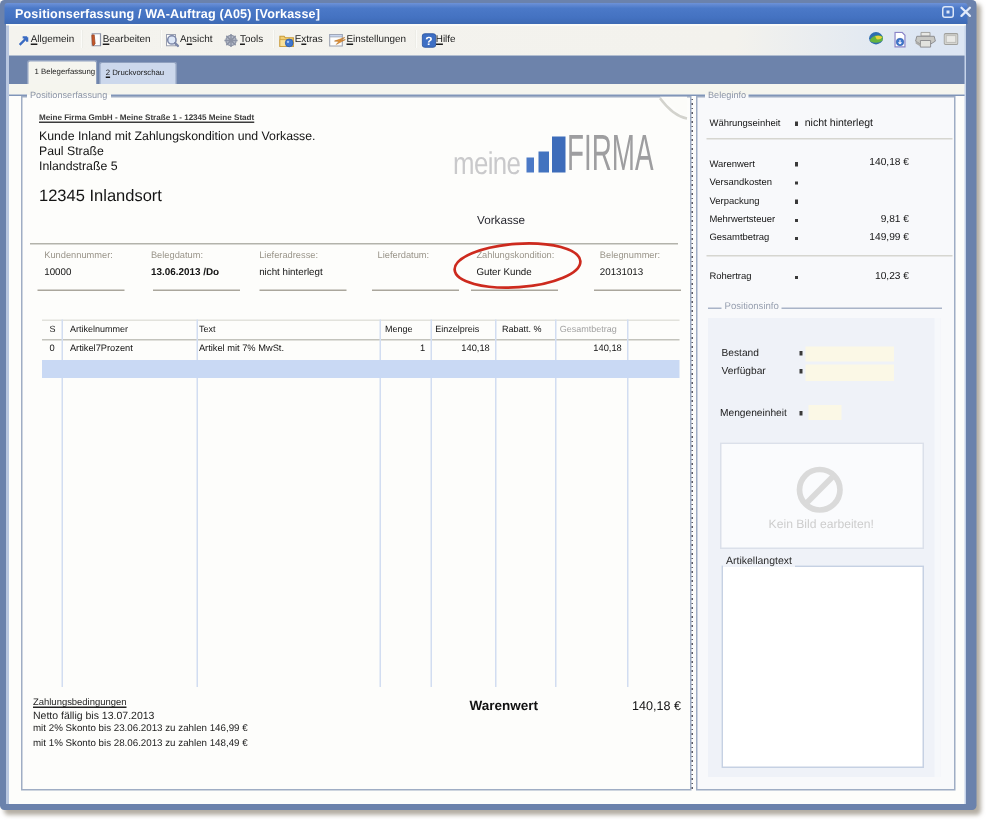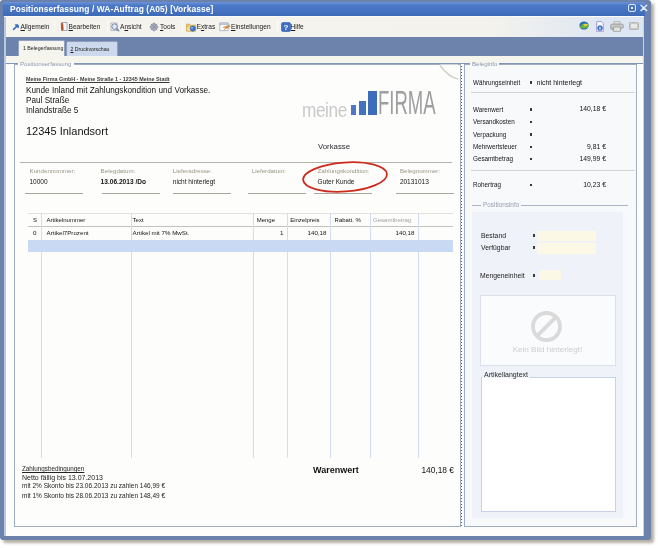--- a/index.html
+++ b/index.html
@@ -250,16 +250,16 @@
 <div class="ybox" style="left:537px; top:243.4px; width:58.5px; height:10.4px;"></div>
 <div class="txt" style="left:480px; top:272.5px; font-size:6.8px; color:#1c1c1c;">Mengeneinheit</div>
 <div class="bullet" style="left:532.5px; top:274px;"></div>
 <div class="ybox" style="left:538.5px; top:269.9px; width:22.5px; height:10.3px;"></div>
 
 <div class="abs" style="left:480px; top:294.5px; width:135.5px; height:71px; background:#fafbfd; border:1px solid #dbe0ea;"></div>
 <svg class="abs" style="left:530px; top:309.5px;" width="33" height="33" viewBox="0 0 33 33">
   <circle cx="16.5" cy="16.5" r="13.5" fill="none" stroke="#dadada" stroke-width="3.8"></circle>
   <path d="M6.9,26.1 L26.1,6.9" stroke="#dadada" stroke-width="3.8"></path>
 </svg>
-<div class="txt" style="left:480px; top:345.6px; width:135px; text-align:center; font-size:8.1px; color:#cdcdcd;">Kein Bild hinterlegt!</div>
+<div class="txt" style="left:480px; top:345.6px; width:135px; text-align:center; font-size:8.1px; color:#cdcdcd;">Kein Bild earbeiten!</div>
 
 <div class="abs" style="left:480.5px; top:376.5px; width:135px; height:135.5px; background:#ffffff; border:1px solid #c6d1e3;"></div>
 <div class="legend" style="left:482px; top:371.4px; background:#eff2f8; color:#2b2b2b; font-size:7px;">Artikellangtext</div>
 
 </body></html>

